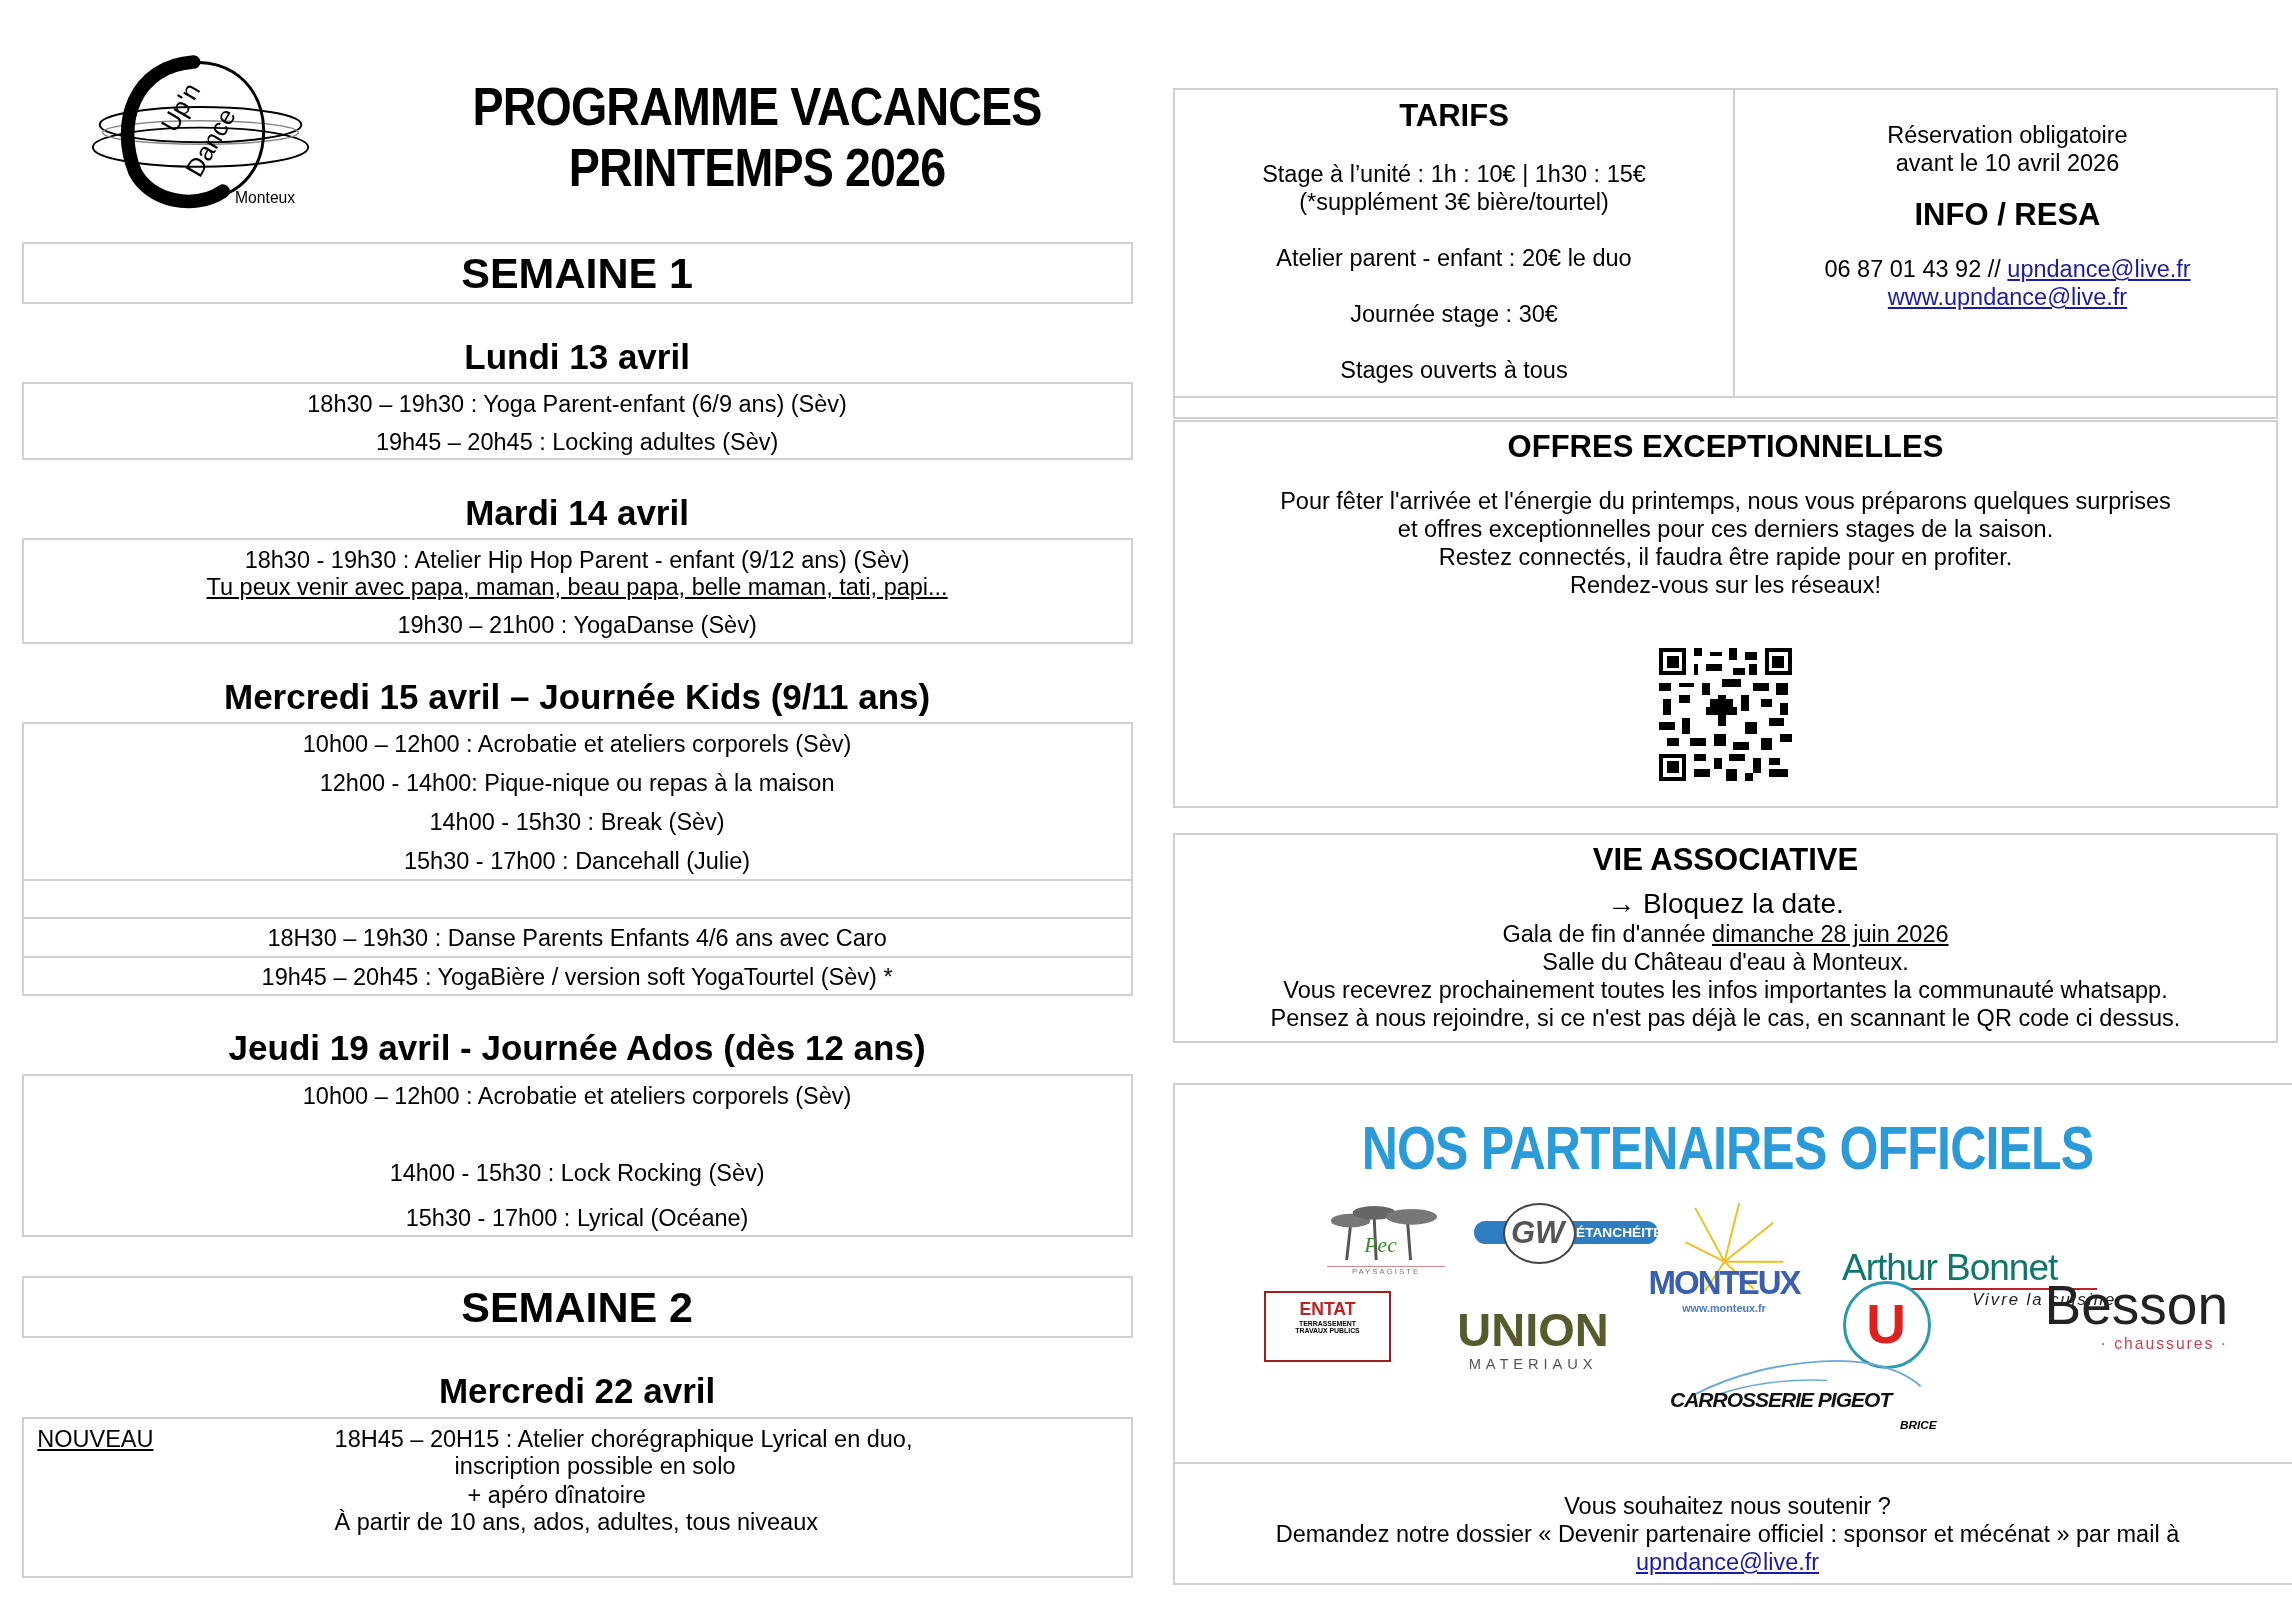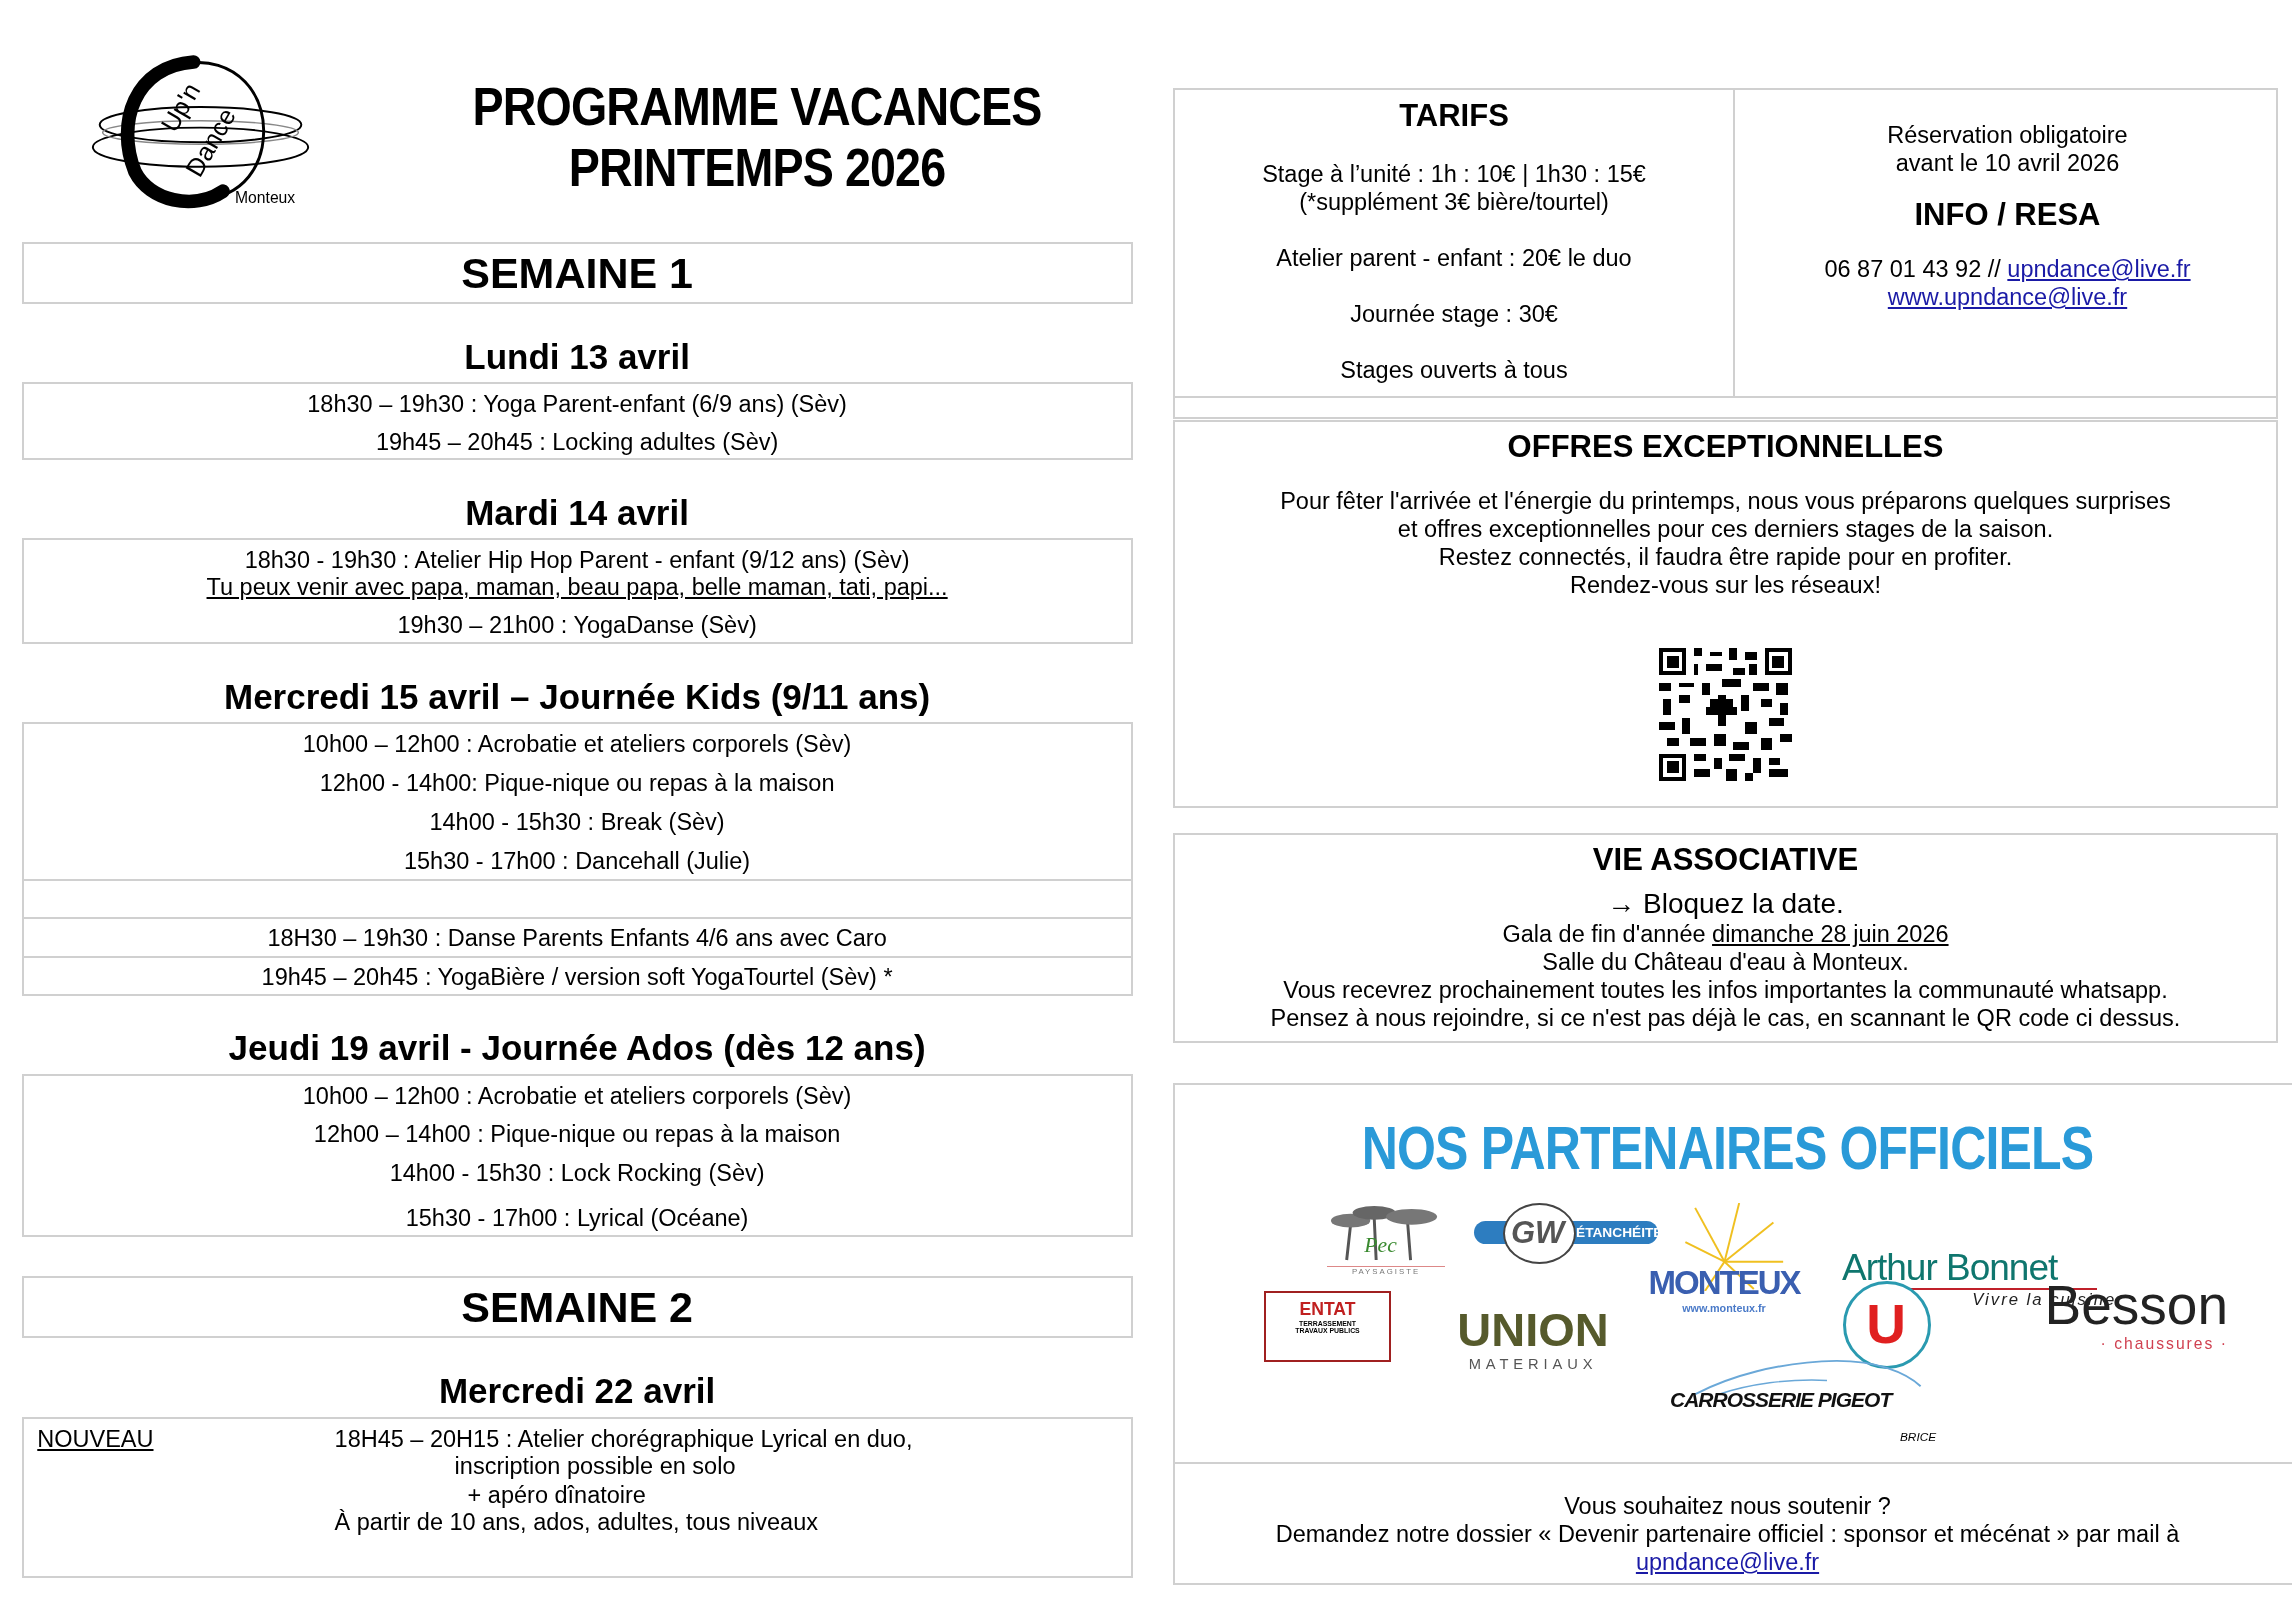--- a/index.html
+++ b/index.html
@@ -67,21 +67,20 @@
   <div class="line" style="top:163px;"></div>
   <div class="rule" style="top:193px;"></div>
   <div class="line" style="top:200px;">18H30 – 19h30 : Danse Parents Enfants 4/6 ans avec Caro</div>
   <div class="rule" style="top:232px;"></div>
   <div class="line" style="top:239px;">19h45 – 20h45 : YogaBière / version soft YogaTourtel (Sèv) *</div>
 </div>
 
 <div class="day" style="top:1026px;">Jeudi 19 avril -  Journée Ados (dès 12 ans)</div>
 <div class="box" style="left:21.6px;top:1074px;width:1111px;height:163px;">
   <div class="line" style="top:5.9px;">10h00 – 12h00 :  Acrobatie et ateliers corporels (Sèv)</div>
-  <div class="line" style="top:44px;">12h00 – 14h00 : Pique-nique ou repas à la maison</div>
   <div class="line" style="top:83px;">14h00 - 15h30 : Lock Rocking (Sèv)</div>
   <div class="line" style="top:128px;">15h30 - 17h00 : Lyrical (Océane)</div>
 </div>
 
 <div class="box center week" style="left:21.6px;top:1276px;width:1111px;height:62px;">
   <span>SEMAINE 2</span>
 </div>
 
 <div class="day" style="top:1369px;">Mercredi 22 avril</div>
 <div class="box" style="left:21.6px;top:1417px;width:1111px;height:161px;">
@@ -258,21 +257,21 @@
     <div style="font-size:55px;color:#222;line-height:59px;">Besson</div>
     <div style="font-size:15.7px;letter-spacing:2px;color:#d04050;">· chaussures ·</div>
   </div>
 
   <div class="abs" style="left:495px;top:272px;width:294px;height:88px;">
     <svg width="235" height="39" viewBox="0 0 240 40" style="position:absolute;left:19.6px;top:0;">
       <path d="M5 38 C 40 20, 90 5, 150 4 C 190 4, 220 15, 236 30" fill="none" stroke="#6aa8d8" stroke-width="2"></path>
       <path d="M30 38 C 60 28, 100 22, 140 24" fill="none" stroke="#6aa8d8" stroke-width="1.5"></path>
     </svg>
     <div class="abs" style="left:0;top:31px;font-size:21px;font-weight:bold;font-style:italic;color:#111;white-space:nowrap;letter-spacing:-1px;">CARROSSERIE PIGEOT</div>
-    <div class="abs" style="left:230px;top:61px;font-size:11.8px;font-weight:normal;font-style:italic;margin-top:12px;">BRICE</div>
+    <div class="abs" style="left:230px;top:61px;font-size:11.8px;font-weight:bold;font-style:italic;">BRICE</div>
   </div>
 
   <div class="rule" style="top:377px;"></div>
 
   <div class="abs center" style="left:0;top:407px;width:1105px;">
     <div class="txt">Vous souhaitez nous soutenir ?</div>
     <div class="txt">Demandez notre dossier « Devenir partenaire officiel : sponsor et mécénat » par mail à</div>
     <div class="txt">
       <a class="lnk" href="#">upndance@live.fr</a>
     </div>

